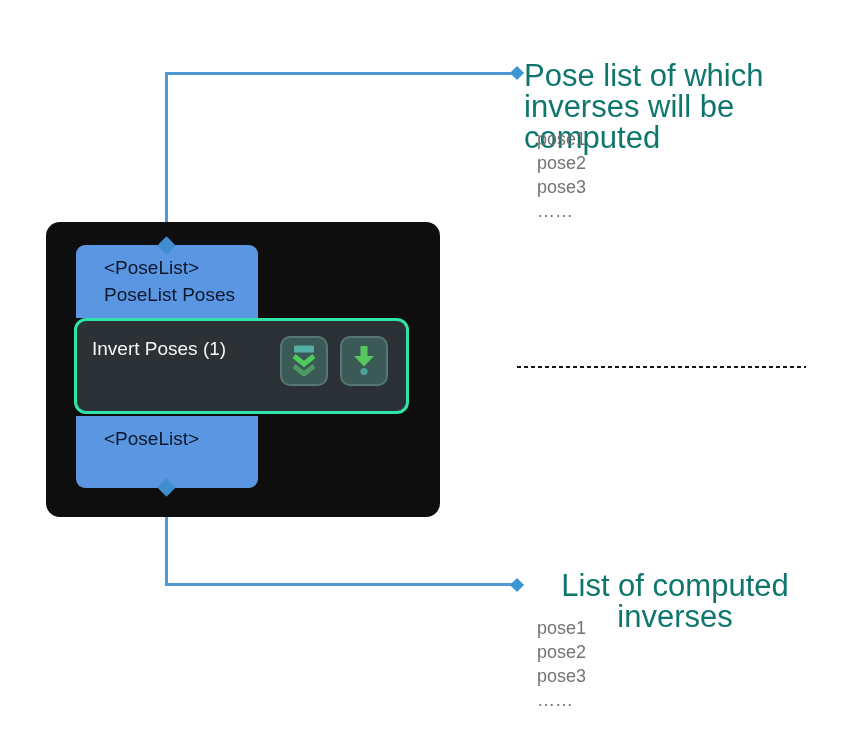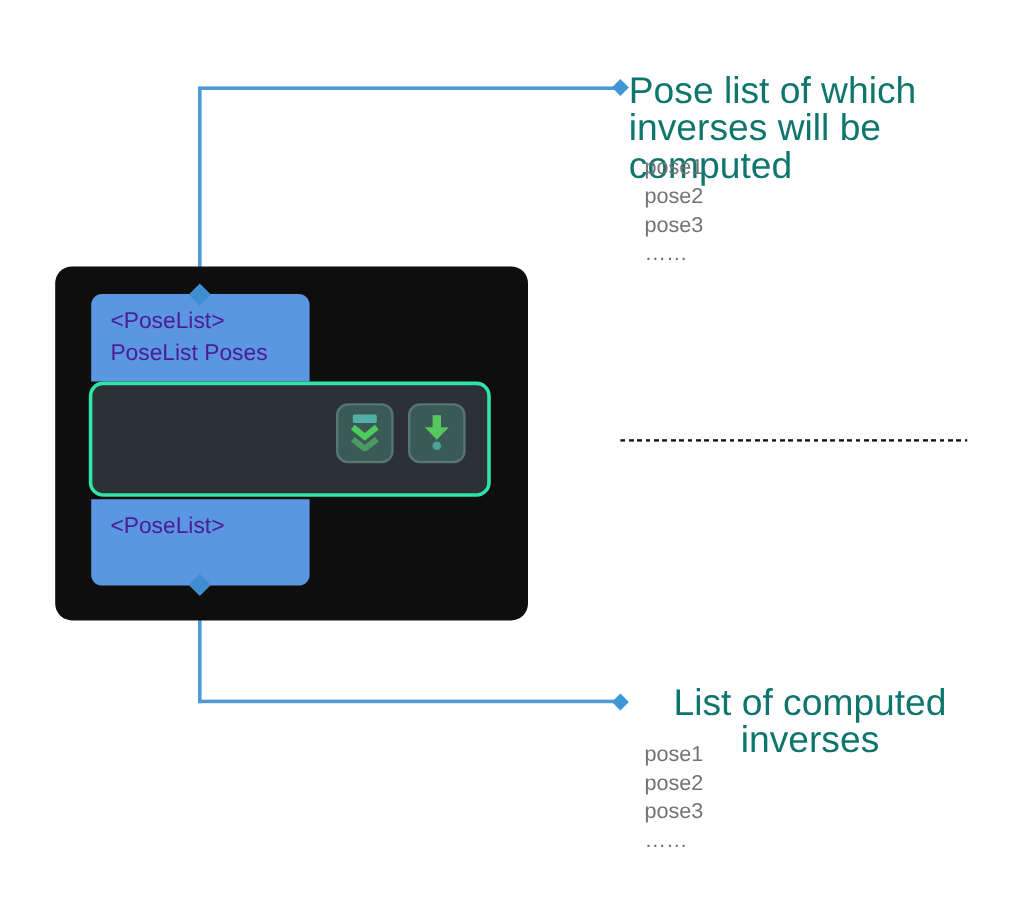--- a/index.html
+++ b/index.html
@@ -40,24 +40,24 @@
     left: 46px; top: 222px;
     width: 394px; height: 295px;
     background: #0e0e0e;
     border-radius: 14px;
   }
   .port-tab {
     position: absolute;
     left: 30px;
     width: 182px;
     background: #5a96e1;
-    color: #4c1d95;
+    color: #0f172a;
     font-size: 19px;
     line-height: 27px;
-    padding: 9px 16px;
+    padding: 9px 28px;
     box-sizing: border-box;
   }
   .port-in  { top: 23px;  height: 73px; border-radius: 9px 9px 0 0; }
   .port-out { top: 194px; height: 72px; border-radius: 0 0 9px 9px; }
   .port-line { display: block; white-space: nowrap; }
 
   .step-box {
     position: absolute;
     left: 28px; top: 96px;
     width: 335px; height: 96px;
@@ -133,20 +133,21 @@
   <div class="diamond diamond-callout diamond-callout-bot"></div>
 
   <div class="node">
 
     <div class="port-tab port-in">
       <span class="port-line">&lt;PoseList&gt;</span>
       <span class="port-line">PoseList Poses</span>
     </div>
 
     <div class="step-box">
+      <span class="step-label">Invert Poses (1)</span>
 
       <button class="icon-btn btn-collapse">
         <span>
           <svg width="28" height="32" viewBox="0 0 28 32">
             <rect x="4" y="1.5" width="20" height="7" rx="1.5" fill="#53b0a6"></rect>
             <path d="M4 12 L14 20 L24 12" fill="none" stroke="#4ecb5f" stroke-width="5"></path>
             <path d="M4 22 L14 30 L24 22" fill="none" stroke="#4c9a63" stroke-width="5"></path>
           </svg>
         </span>
       </button>

